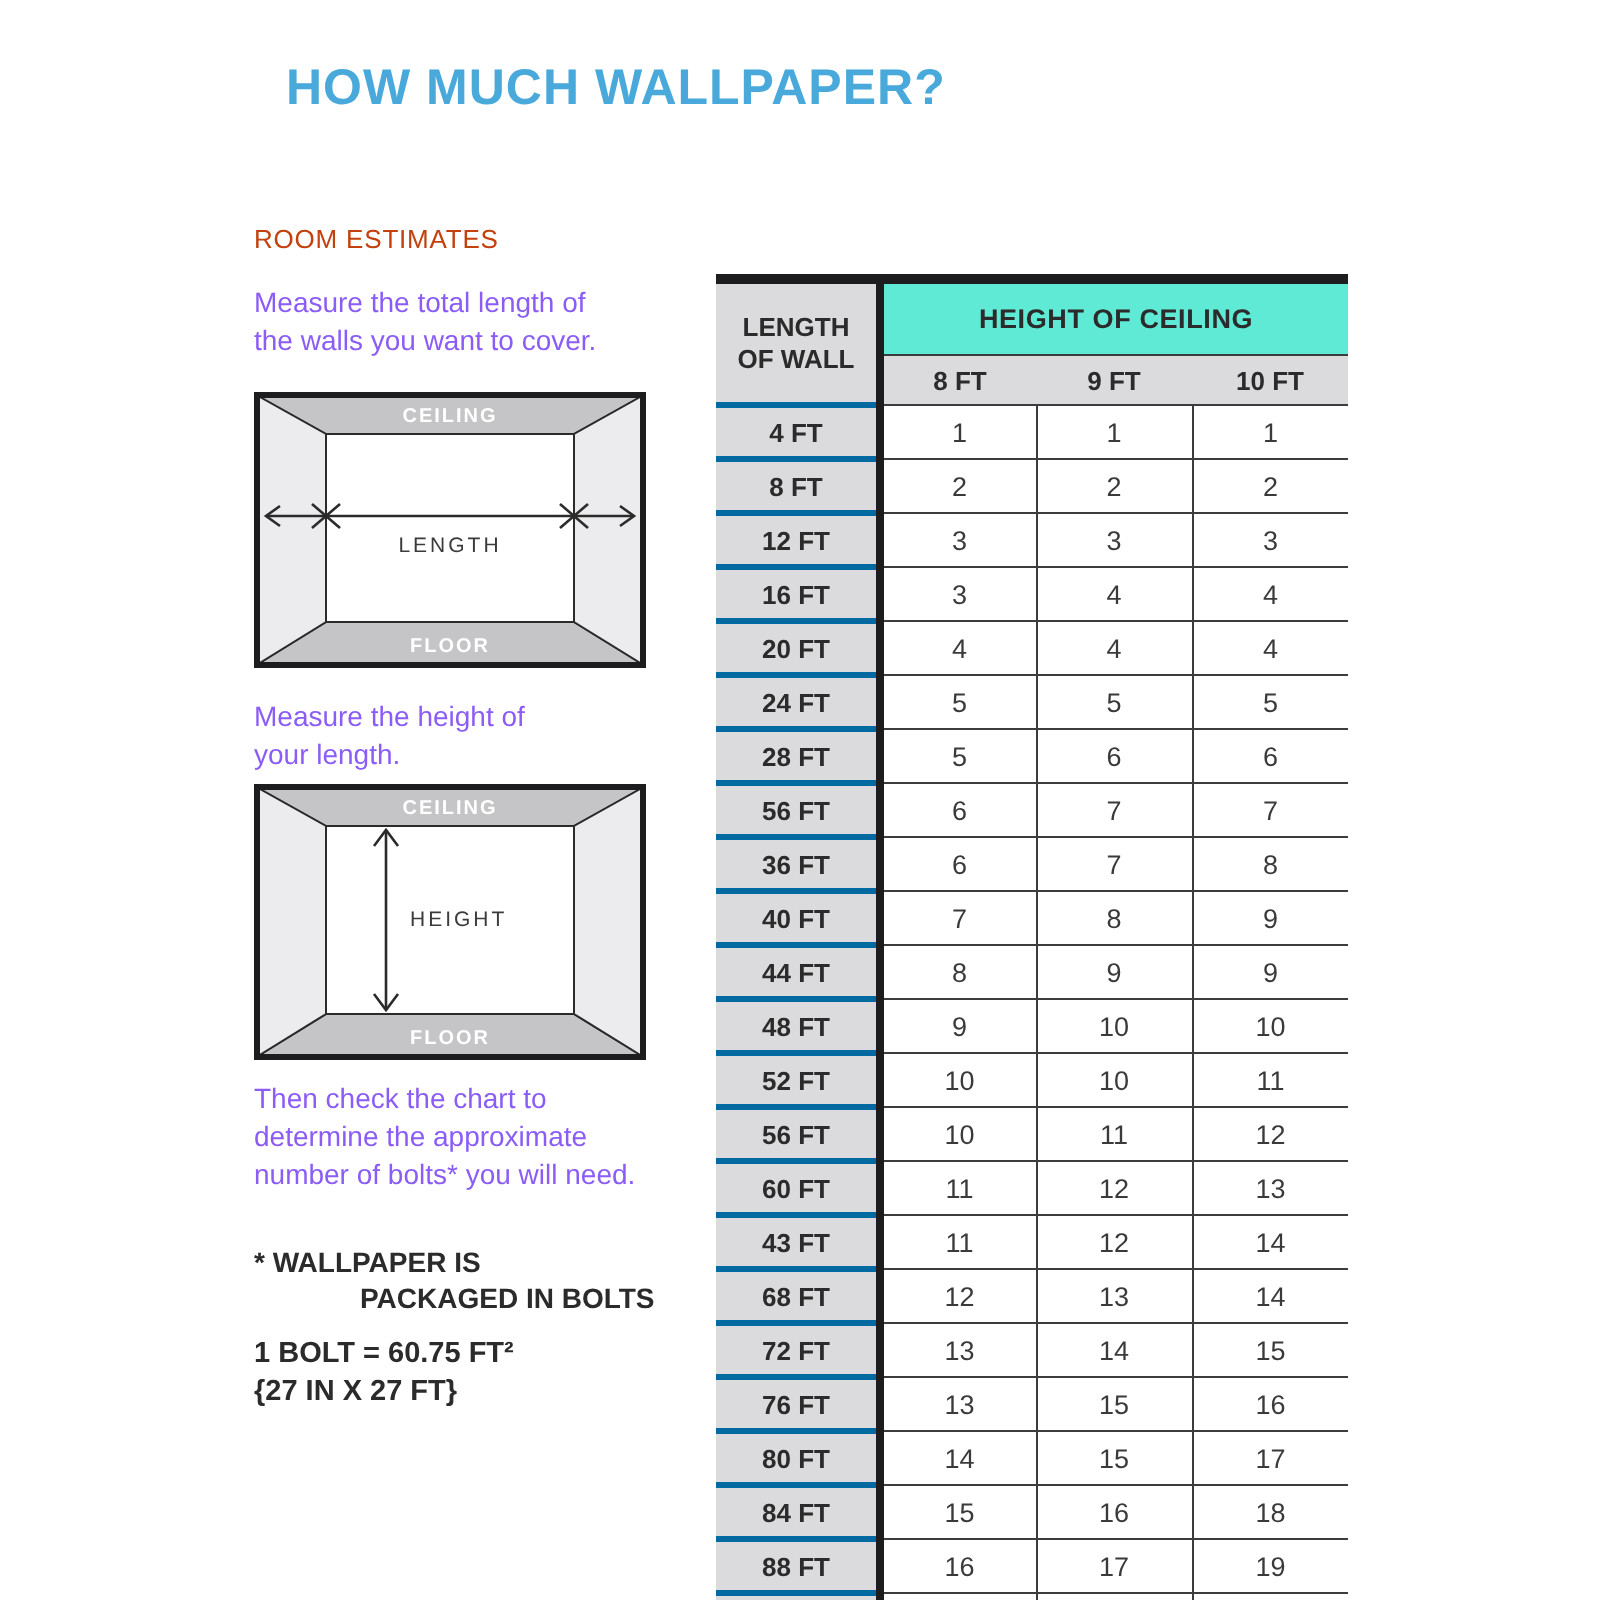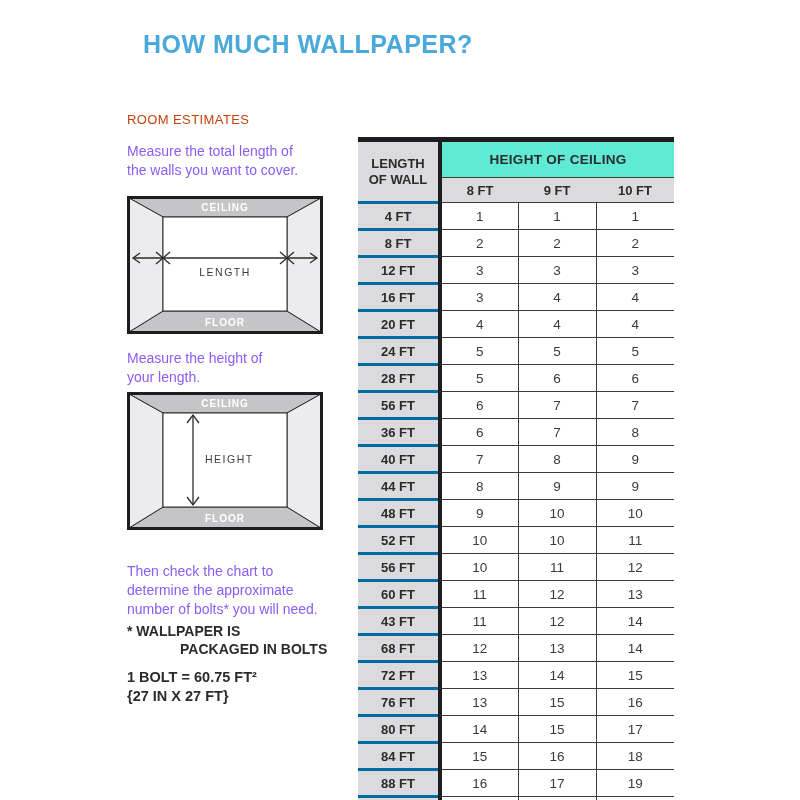--- a/index.html
+++ b/index.html
@@ -17,21 +17,21 @@
     font-size:13px; font-weight:normal; color:#c2410c; letter-spacing:0.4px;
   }
   .room-head  { left:127px; top:112px; }
   .table-head { left:358px; top:112px; width:316px; text-align:center; }
 
   .prose {
     font-size:14px; line-height:19px; color:#8b5cf6; white-space:pre-line;
   }
   .step1 { left:127px; top:142px; width:220px; }
   .step2 { left:127px; top:349px; width:220px; }
-  .step3 { left:127px; top:562px; width:230px; }
+  .step3 { left:127px; top:540px; width:230px; }
 
   .footnote { left:127px; top:622px; font-size:14px; font-weight:bold; color:#2b2b2b; line-height:18px; }
   .footnote .indent { display:block; margin-left:11px;padding-left:42px; }
   .boltinfo { left:127px; top:668px; font-size:14.5px; font-weight:bold; color:#2b2b2b; line-height:19px; white-space:pre-line; }
 
   .diagram1 { left:127px; top:196px; }
   .diagram2 { left:127px; top:392px; }
   svg text { font-family:"Liberation Sans", sans-serif; }
 
   

